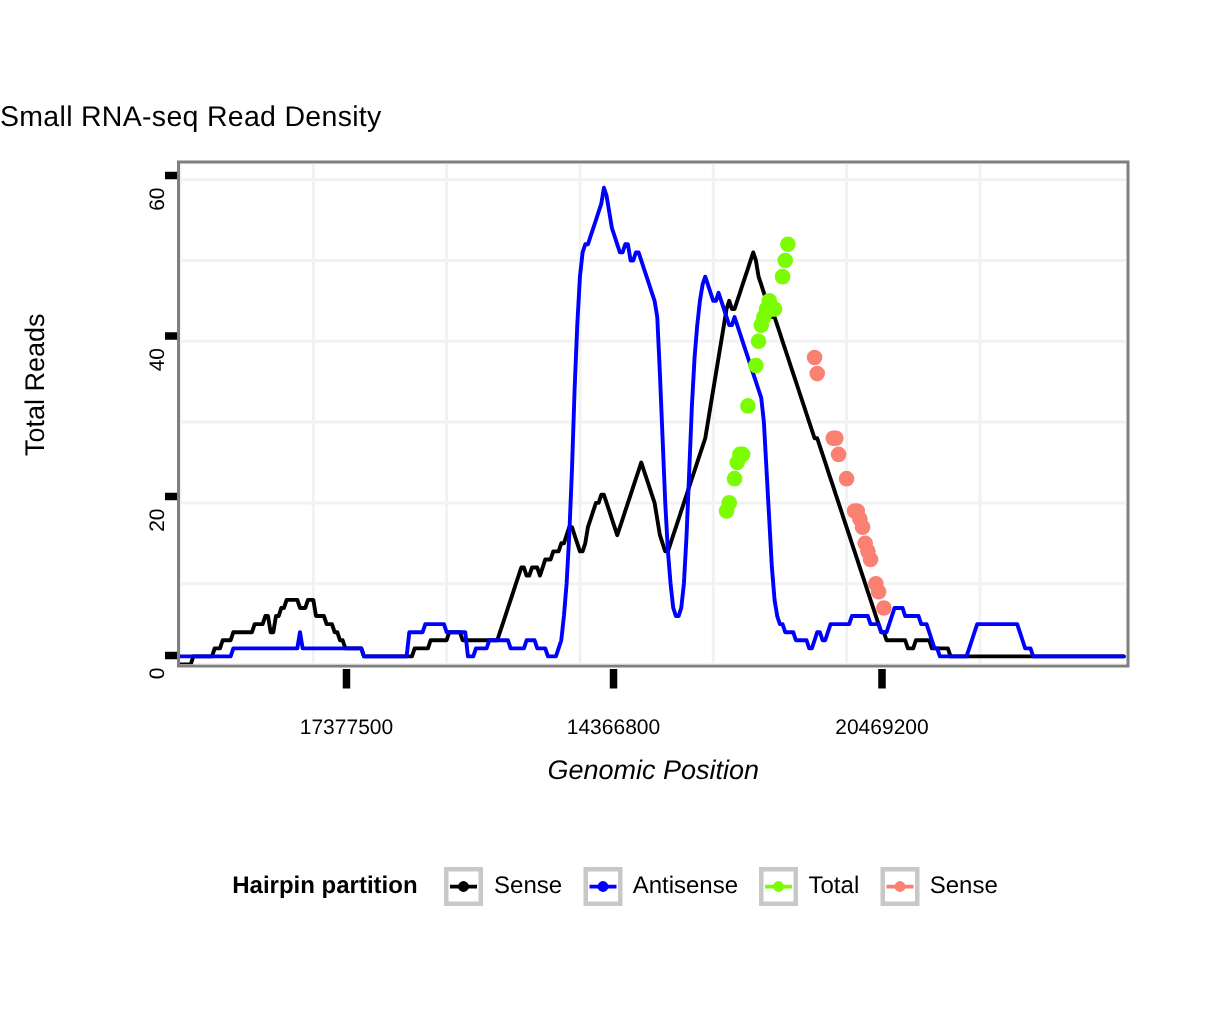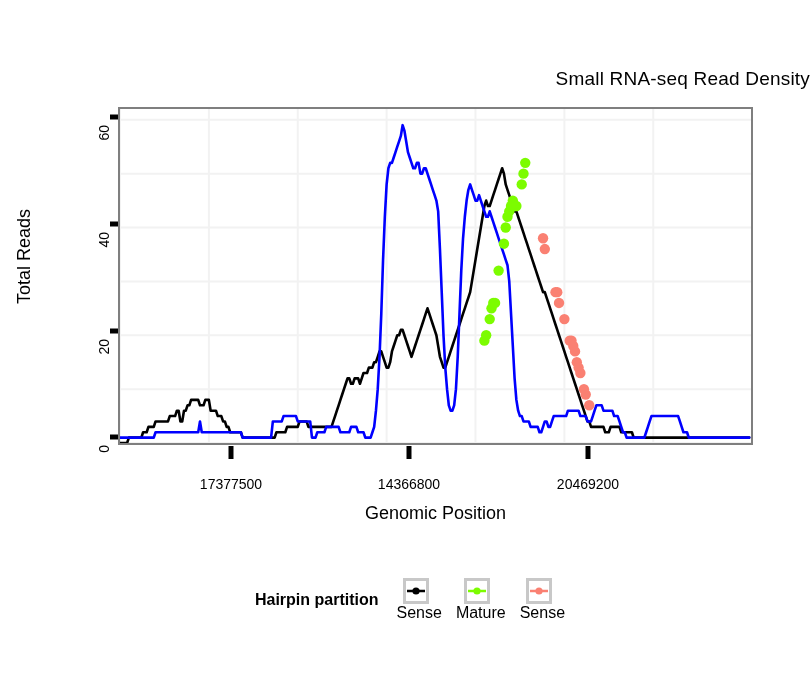--- a/index.html
+++ b/index.html
@@ -19,21 +19,21 @@
     position: absolute;
     left: 0; top: 0;
     width: 810px;
     height: 690px;
   }
   .plot-title {
     position: absolute;
     left: 0;
     top: 68px;
     width: 810px;
-    text-align: right;
+    text-align: left;
     font-size: 19px;
     color: #000;
     letter-spacing: 0.2px;
   }
   .axis-title-y {
     position: absolute;
     left: -66px;
     top: 246px;
     width: 180px;
     text-align: center;
@@ -41,20 +41,21 @@
     transform: rotate(-90deg);
     transform-origin: center center;
   }
   .axis-title-x {
     position: absolute;
     left: 118px;
     top: 503px;
     width: 635px;
     text-align: center;
     font-size: 18px;
+    font-style: italic;
   }
   .ytick-label {
     position: absolute;
     font-size: 14px;
     text-align: right;
     width: 40px;
     transform: rotate(-90deg);
     transform-origin: right center;
   }
   .xtick-label {
@@ -89,21 +90,20 @@
   .legend-title {
     font-size: 16px;
     font-weight: bold;
     margin-right: 18px;
     padding-left: 24px;
   }
   .legend-item {
     display: flex;
     align-items: center;
     margin-right: 14px;
-    flex-direction: column;
   }
   .legend-key {
     width: 26px;
     height: 26px;
     border: 3px solid #c8c8c8;
     background: #ffffff;
     box-sizing: border-box;
     display: flex;
     align-items: center;
     justify-content: center;
@@ -214,29 +214,38 @@
     <span class="legend-item">
       <span class="legend-key">
         <svg width="20" height="20" viewBox="0 0 20 20">
             <line x1="1" y1="10" x2="19" y2="10" stroke="#000000" stroke-width="2.5"></line>
             <circle cx="10" cy="10" r="3.6" fill="#000000"></circle>
           </svg>
       </span>
       <span class="legend-label">Sense</span>
     </span>
 
+    <span class="legend-item">
+      <span class="legend-key">
+        <svg width="20" height="20" viewBox="0 0 20 20">
+            <line x1="1" y1="10" x2="19" y2="10" stroke="#0000ff" stroke-width="2.5"></line>
+            <circle cx="10" cy="10" r="3.6" fill="#0000ff"></circle>
+          </svg>
+      </span>
+      <span class="legend-label">Antisense</span>
+    </span>
 
     <span class="legend-item">
       <span class="legend-key">
         <svg width="20" height="20" viewBox="0 0 20 20">
             <line x1="1" y1="10" x2="19" y2="10" stroke="#7cfc00" stroke-width="2.5"></line>
             <circle cx="10" cy="10" r="3.6" fill="#7cfc00"></circle>
           </svg>
       </span>
-      <span class="legend-label">Mature</span>
+      <span class="legend-label">Total</span>
     </span>
 
     <span class="legend-item">
       <span class="legend-key">
         <svg width="20" height="20" viewBox="0 0 20 20">
             <line x1="1" y1="10" x2="19" y2="10" stroke="#fa8072" stroke-width="2.5"></line>
             <circle cx="10" cy="10" r="3.6" fill="#fa8072"></circle>
           </svg>
       </span>
       <span class="legend-label">Sense</span>

